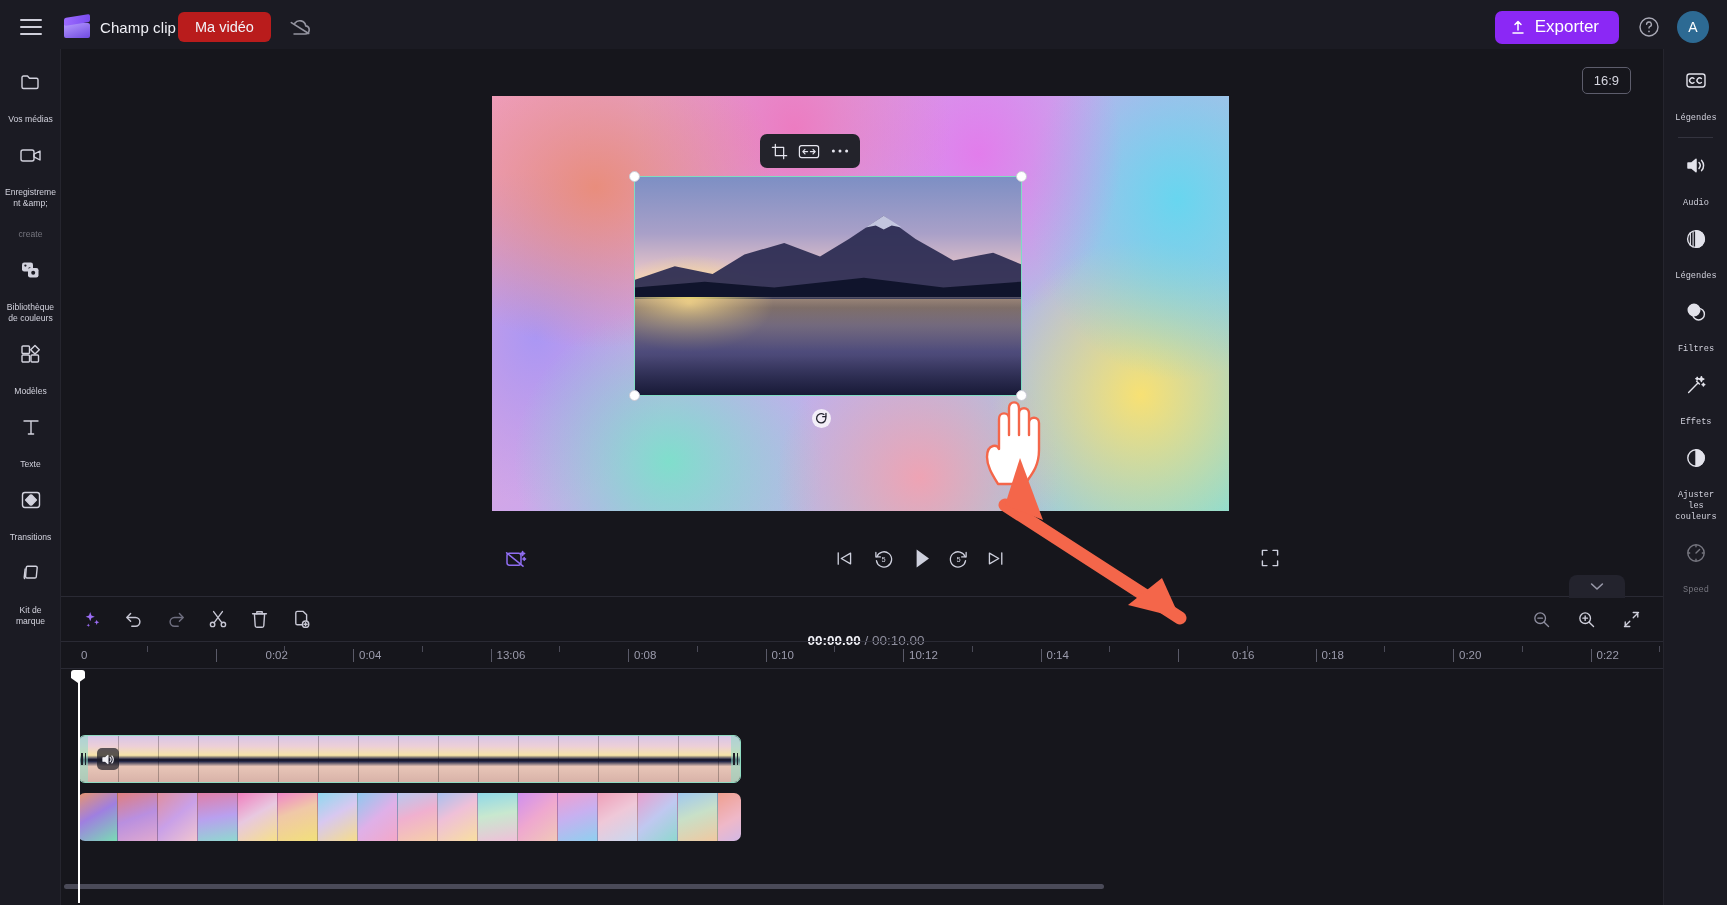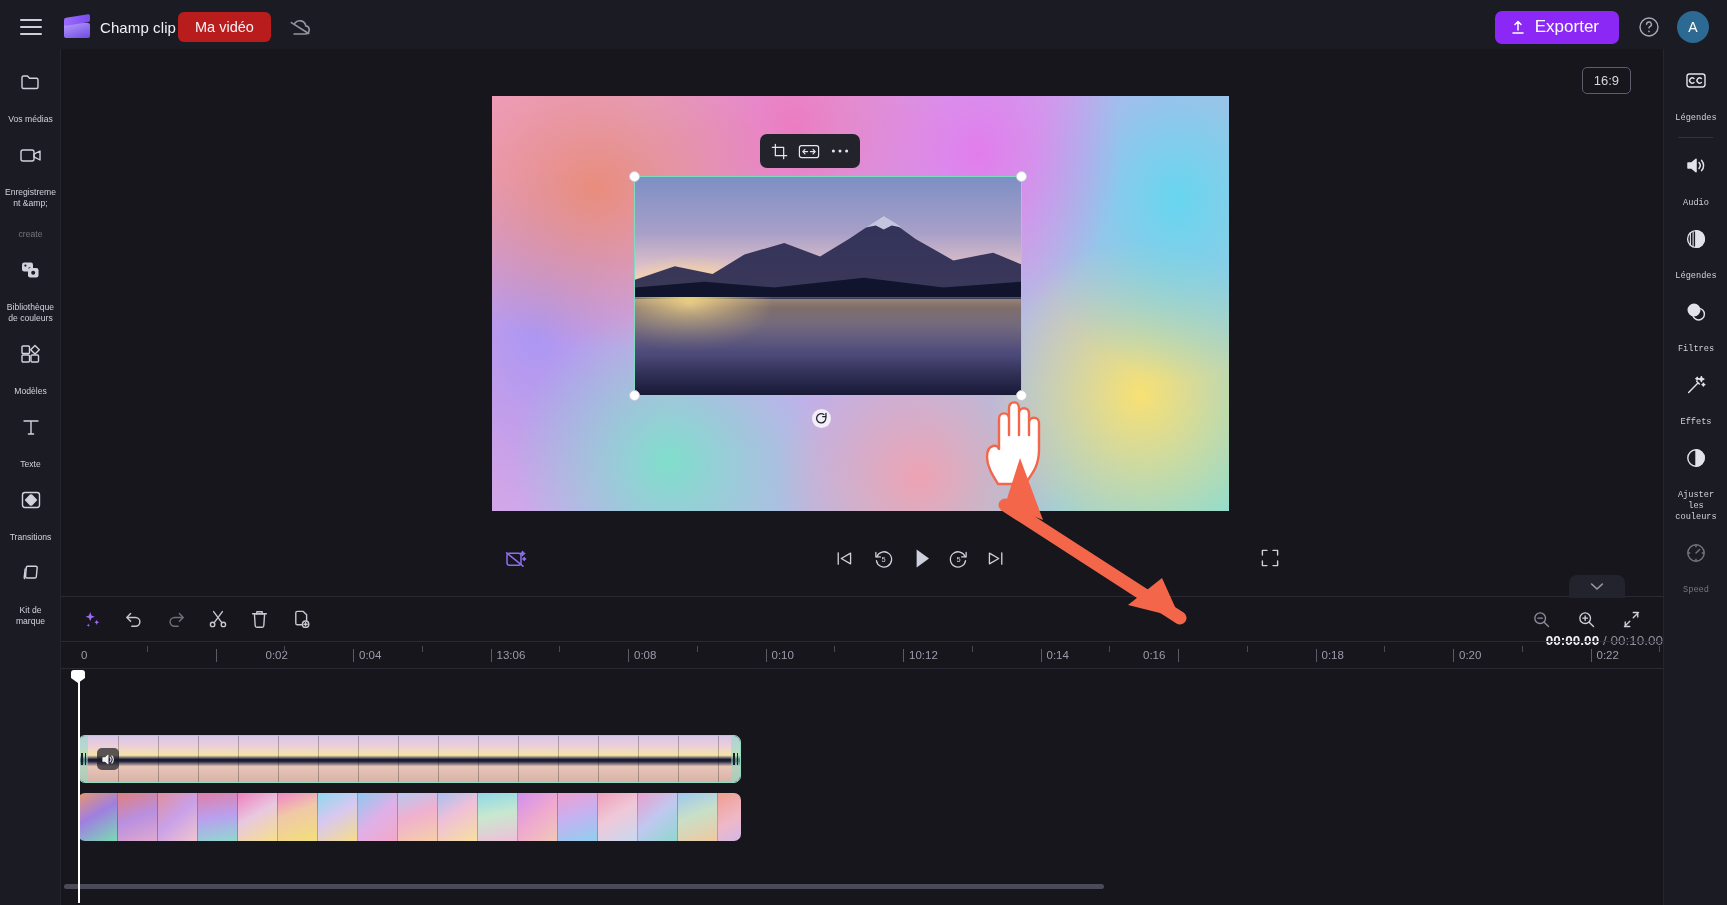--- a/index.html
+++ b/index.html
@@ -163,21 +163,21 @@
     background:#16161c; border-top: 1px solid #2a2a34;
   }
   #tltab {
     position:absolute; right: 38px; top: -22px; width: 56px; height: 23px;
     background:#23232d; border-radius: 8px 8px 0 0;
     display:flex; align-items:center; justify-content:center; cursor:pointer;
   }
   #tltools { height: 44px; display:flex; align-items:center; position:relative; }
   .tool { margin-left: 22px; cursor:pointer; display:flex; align-items:center; }
   #timecode {
-    position:absolute; left:8px; right:0; text-align:right;
+    position:absolute; left:8px; right:0; text-align:center;
     font-size: 13.5px; font-weight: bold; color:#f2f2f8; pointer-events:none;margin-top:42px;
   }
   #timecode .total { color:#8d8d9c; font-weight: normal; }
   #tlright { margin-left:auto; display:flex; align-items:center; padding-right: 22px; gap: 26px; }
   #ruler {
     position:relative; height: 28px; border-top:1px solid #2a2a34; border-bottom:1px solid #2a2a34;
     overflow:hidden;
   }
   .tick { position:absolute; top: 7px; width:1px; height: 13px; background:#5a5a68; }
   .tick.minor { top: 4px; height: 6px; background:#4a4a57; }
@@ -648,21 +648,21 @@
         <div class="tick" style="left: 704.5px;"></div>
         <div class="tlabel" style="left: 710.5px;">0:10</div>
         <div class="tick minor" style="left: 773.25px;"></div>
         <div class="tick" style="left: 842px;"></div>
         <div class="tlabel" style="left: 848px;">10:12</div>
         <div class="tick minor" style="left: 910.75px;"></div>
         <div class="tick" style="left: 979.5px;"></div>
         <div class="tlabel" style="left: 985.5px;">0:14</div>
         <div class="tick minor" style="left: 1048.25px;"></div>
         <div class="tick" style="left: 1117px;"></div>
-        <div class="tlabel" style="left: 1082px;">0:16</div>
+        <div class="tlabel" style="left: 1171px;">0:16</div>
         <div class="tick minor" style="left: 1185.75px;"></div>
         <div class="tick" style="left: 1254.5px;"></div>
         <div class="tlabel" style="left: 1260.5px;">0:18</div>
         <div class="tick minor" style="left: 1323.25px;"></div>
         <div class="tick" style="left: 1392px;"></div>
         <div class="tlabel" style="left: 1398px;">0:20</div>
         <div class="tick minor" style="left: 1460.75px;"></div>
         <div class="tick" style="left: 1529.5px;"></div>
         <div class="tlabel" style="left: 1535.5px;">0:22</div>
         <div class="tick minor" style="left: 1598.25px;"></div>

